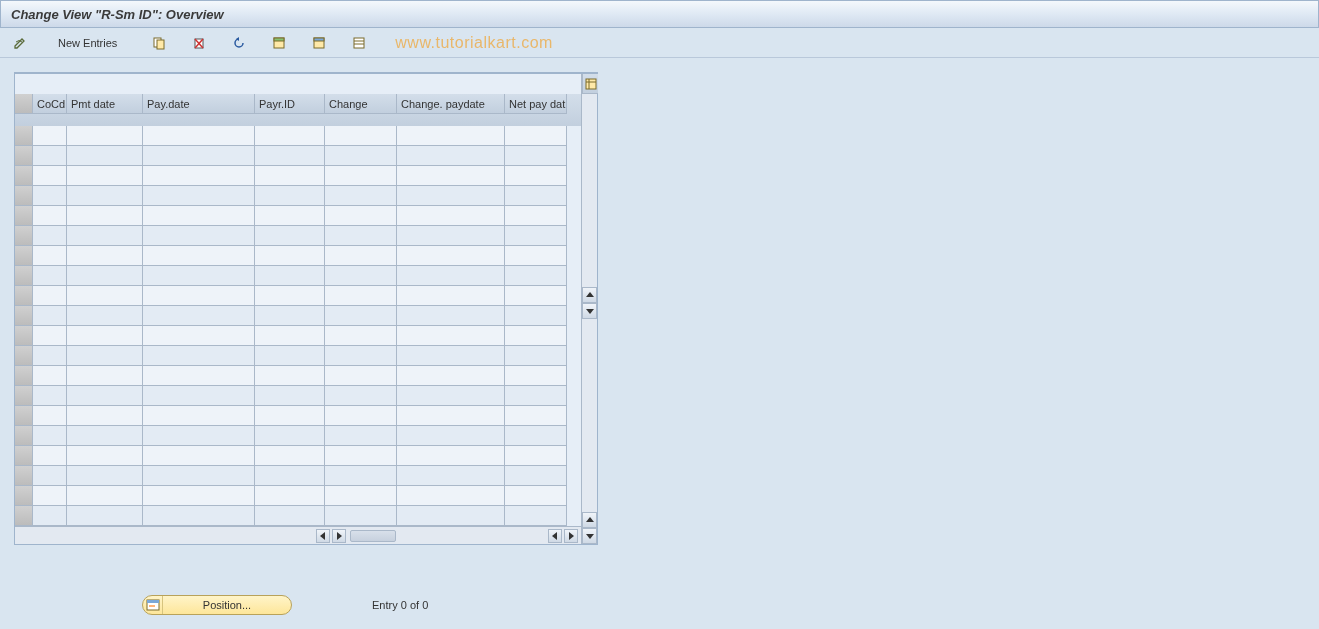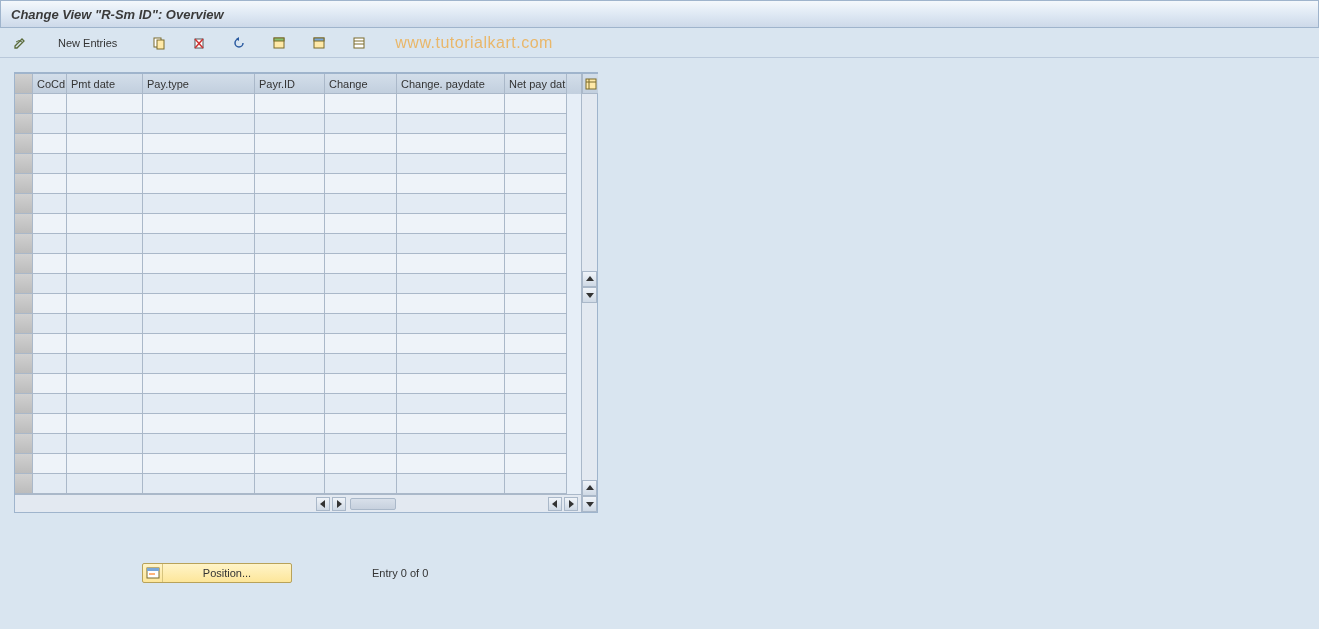--- a/index.html
+++ b/index.html
@@ -67,21 +67,21 @@
     color: #333;
     padding: 4px 8px;
     background: #e6eef7;
   }
   .grid {
     border-top: 1px solid #9fb4cc;
     position: relative;
     display:flex;
   }
   .grid-main{ flex:1 1 auto; overflow:hidden;}
-  .header-row { display: flex; background: linear-gradient(to bottom,#d3deea,#c2cfde); height: 20px; }
+  .header-row { display: flex; background: linear-gradient(to bottom,#d3deea,#c2cfde); height: 32px; margin-top: 20px; }
   .hd, .cell, .rowsel {
     border-right: 1px solid #aab8c9;
     border-bottom: 1px solid #aab8c9;
     height: 20px;
     display: flex; align-items: center;
     padding: 0 4px;
     overflow: hidden; white-space: nowrap;
   }
   .hd { font-size: 11px; color:#333; background: linear-gradient(to bottom,#d3deea,#c2cfde); cursor:pointer;}
   .rowsel { width: 18px; background: linear-gradient(to bottom,#d0d0d0,#bcbcbc); padding:0; cursor:pointer;}
@@ -105,21 +105,21 @@
   .hs-group-left{position:absolute; left:300px; display:flex; align-items:center;}
   .hs-group-right{position:absolute; right:2px; display:flex; align-items:center;}
   .footer-row{ display:flex; align-items:center; margin-top:50px; padding-left:128px; gap:80px;}
   .position-btn{
     width:150px; height:20px;
     background: linear-gradient(to bottom,#fff4c8,#fde69a);
     border:1px solid #b8a25a;
     display:flex; align-items:center;
     cursor:pointer;
     position:relative;
-    border-radius:2px;
+    border-radius:10px;
   }
   .position-btn .icon-slot{ width:20px; height:100%; display:flex;align-items:center;justify-content:center; border-right:1px solid #d7c47e;}
   .position-btn .lbl{ flex:1; text-align:center; font-size:11px; color:#333;}
   .entry-text{ font-size:11px; color:#333;}
   svg{ display:block;}
 </style>
 </head>
 <body>
 
 <div class="title-bar">
@@ -181,21 +181,21 @@
       <div class="grid-main">
         <div class="header-row" id="header-row">
             <div class="hd rowsel"></div>
             <div class="hd" style="width: 34px;">
               <span>CoCd</span>
             </div>
             <div class="hd" style="width: 76px;">
               <span>Pmt date</span>
             </div>
             <div class="hd" style="width: 112px;">
-              <span>Pay.type</span>
+              <span>Pay.date</span>
             </div>
             <div class="hd" style="width: 70px;">
               <span>Payr.ID</span>
             </div>
             <div class="hd" style="width: 72px;">
               <span>Change</span>
             </div>
             <div class="hd" style="width: 108px;">
               <span>Change. paydate</span>
             </div>

